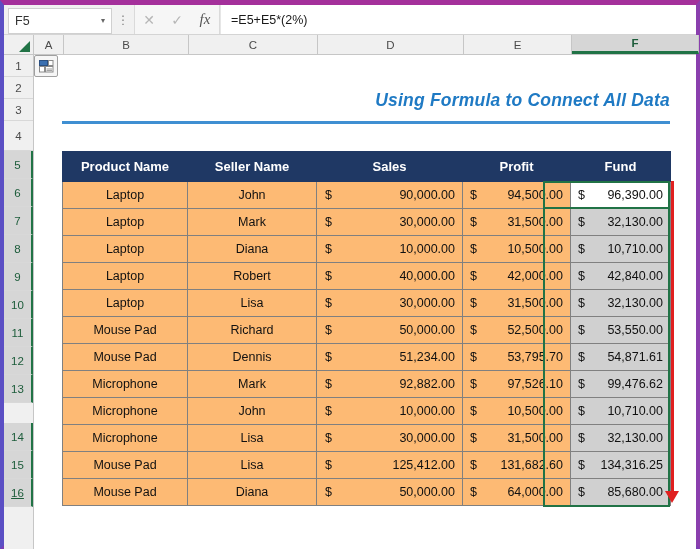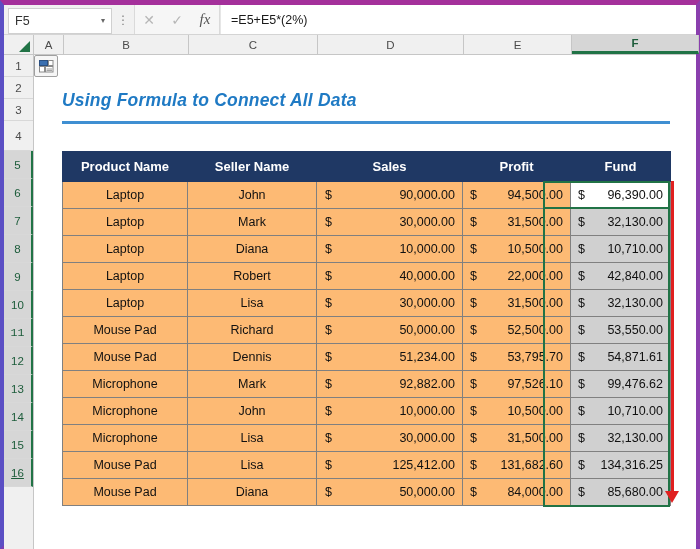--- a/index.html
+++ b/index.html
@@ -161,21 +161,21 @@
 
   
   .title-band {
     position: absolute;
     left: 28px;
     top: 22px;
     width: 608px;
     height: 46px;
     display: flex;
     align-items: center;
-    justify-content: flex-start;
+    justify-content: flex-end;
   }
   .sheet-title {
     font-size: 17.5px;
     font-weight: bold;
     font-style: italic;
     color: #1f7ac4;
     letter-spacing: 0.2px;
     white-space: nowrap;
   }
   .title-rule {
@@ -342,24 +342,24 @@
           <div class="row-head" style="height: 22px;">1</div>
           <div class="row-head" style="height: 22px;">2</div>
           <div class="row-head" style="height: 22px;">3</div>
           <div class="row-head" style="height: 30px;">4</div>
           <div class="row-head selected" style="height: 28px;">5</div>
           <div class="row-head selected" style="height: 28px;">6</div>
           <div class="row-head selected" style="height: 28px;">7</div>
           <div class="row-head selected" style="height: 28px;">8</div>
           <div class="row-head selected" style="height: 28px;">9</div>
           <div class="row-head selected" style="height: 28px;">10</div>
-          <div class="row-head selected" style="height: 28px; font-family: Liberation Mono, monospace;">11</div>
+          <div class="row-head selected" style="height: 28px;">11</div>
           <div class="row-head selected" style="height: 28px;">12</div>
           <div class="row-head selected" style="height: 28px;">13</div>
-          <div class="row-head selected" style="height: 28px;">14</div>
+          <div class="row-head selected" style="height: 28px; margin-top: 20px;">14</div>
           <div class="row-head selected" style="height: 28px;">15</div>
           <div class="row-head selected" style="height: 28px; text-decoration: underline;">16</div>
         </div>
 
       <div class="sheet">
 
         <div class="title-band">
           <div class="sheet-title">Using Formula to Connect All Data</div>
         </div>
         <div class="title-rule"></div>
@@ -393,21 +393,21 @@
                 <td class="c-text">Laptop</td>
                 <td class="c-text">Diana</td>
                 <td class="c-money"><span class="sym">$</span><span>10,000.00</span></td>
                 <td class="c-money tight"><span class="sym">$</span><span>10,500.00</span></td>
                 <td class="c-money tight fund-sel"><span class="sym">$</span><span>10,710.00</span></td>
               </tr>
               <tr>
                 <td class="c-text">Laptop</td>
                 <td class="c-text">Robert</td>
                 <td class="c-money"><span class="sym">$</span><span>40,000.00</span></td>
-                <td class="c-money tight"><span class="sym">$</span><span>22,000.00</span></td>
+                <td class="c-money tight"><span class="sym">$</span><span>42,000.00</span></td>
                 <td class="c-money tight fund-sel"><span class="sym">$</span><span>42,840.00</span></td>
               </tr>
               <tr>
                 <td class="c-text">Laptop</td>
                 <td class="c-text">Lisa</td>
                 <td class="c-money"><span class="sym">$</span><span>30,000.00</span></td>
                 <td class="c-money tight"><span class="sym">$</span><span>31,500.00</span></td>
                 <td class="c-money tight fund-sel"><span class="sym">$</span><span>32,130.00</span></td>
               </tr>
               <tr>
@@ -449,21 +449,21 @@
                 <td class="c-text">Mouse Pad</td>
                 <td class="c-text">Lisa</td>
                 <td class="c-money"><span class="sym">$</span><span>125,412.00</span></td>
                 <td class="c-money tight"><span class="sym">$</span><span>131,682.60</span></td>
                 <td class="c-money tight fund-sel"><span class="sym">$</span><span>134,316.25</span></td>
               </tr>
               <tr>
                 <td class="c-text">Mouse Pad</td>
                 <td class="c-text">Diana</td>
                 <td class="c-money"><span class="sym">$</span><span>50,000.00</span></td>
-                <td class="c-money tight"><span class="sym">$</span><span>84,000.00</span></td>
+                <td class="c-money tight"><span class="sym">$</span><span>64,000.00</span></td>
                 <td class="c-money tight fund-sel"><span class="sym">$</span><span>85,680.00</span></td>
               </tr>
             </tbody>
         </table>
 
         <div class="sel-outline" style="left:509px; top:126px; width:127px; height:326px;"></div>
         <div class="sel-active-cell" style="left:509px; top:126px; width:127px; height:28px;"></div>
 
         <div class="anno-line" style="left:637px; top:126px; height:312px;"></div>
         <div class="anno-arrow" style="left:631px; top:436px;"></div>

